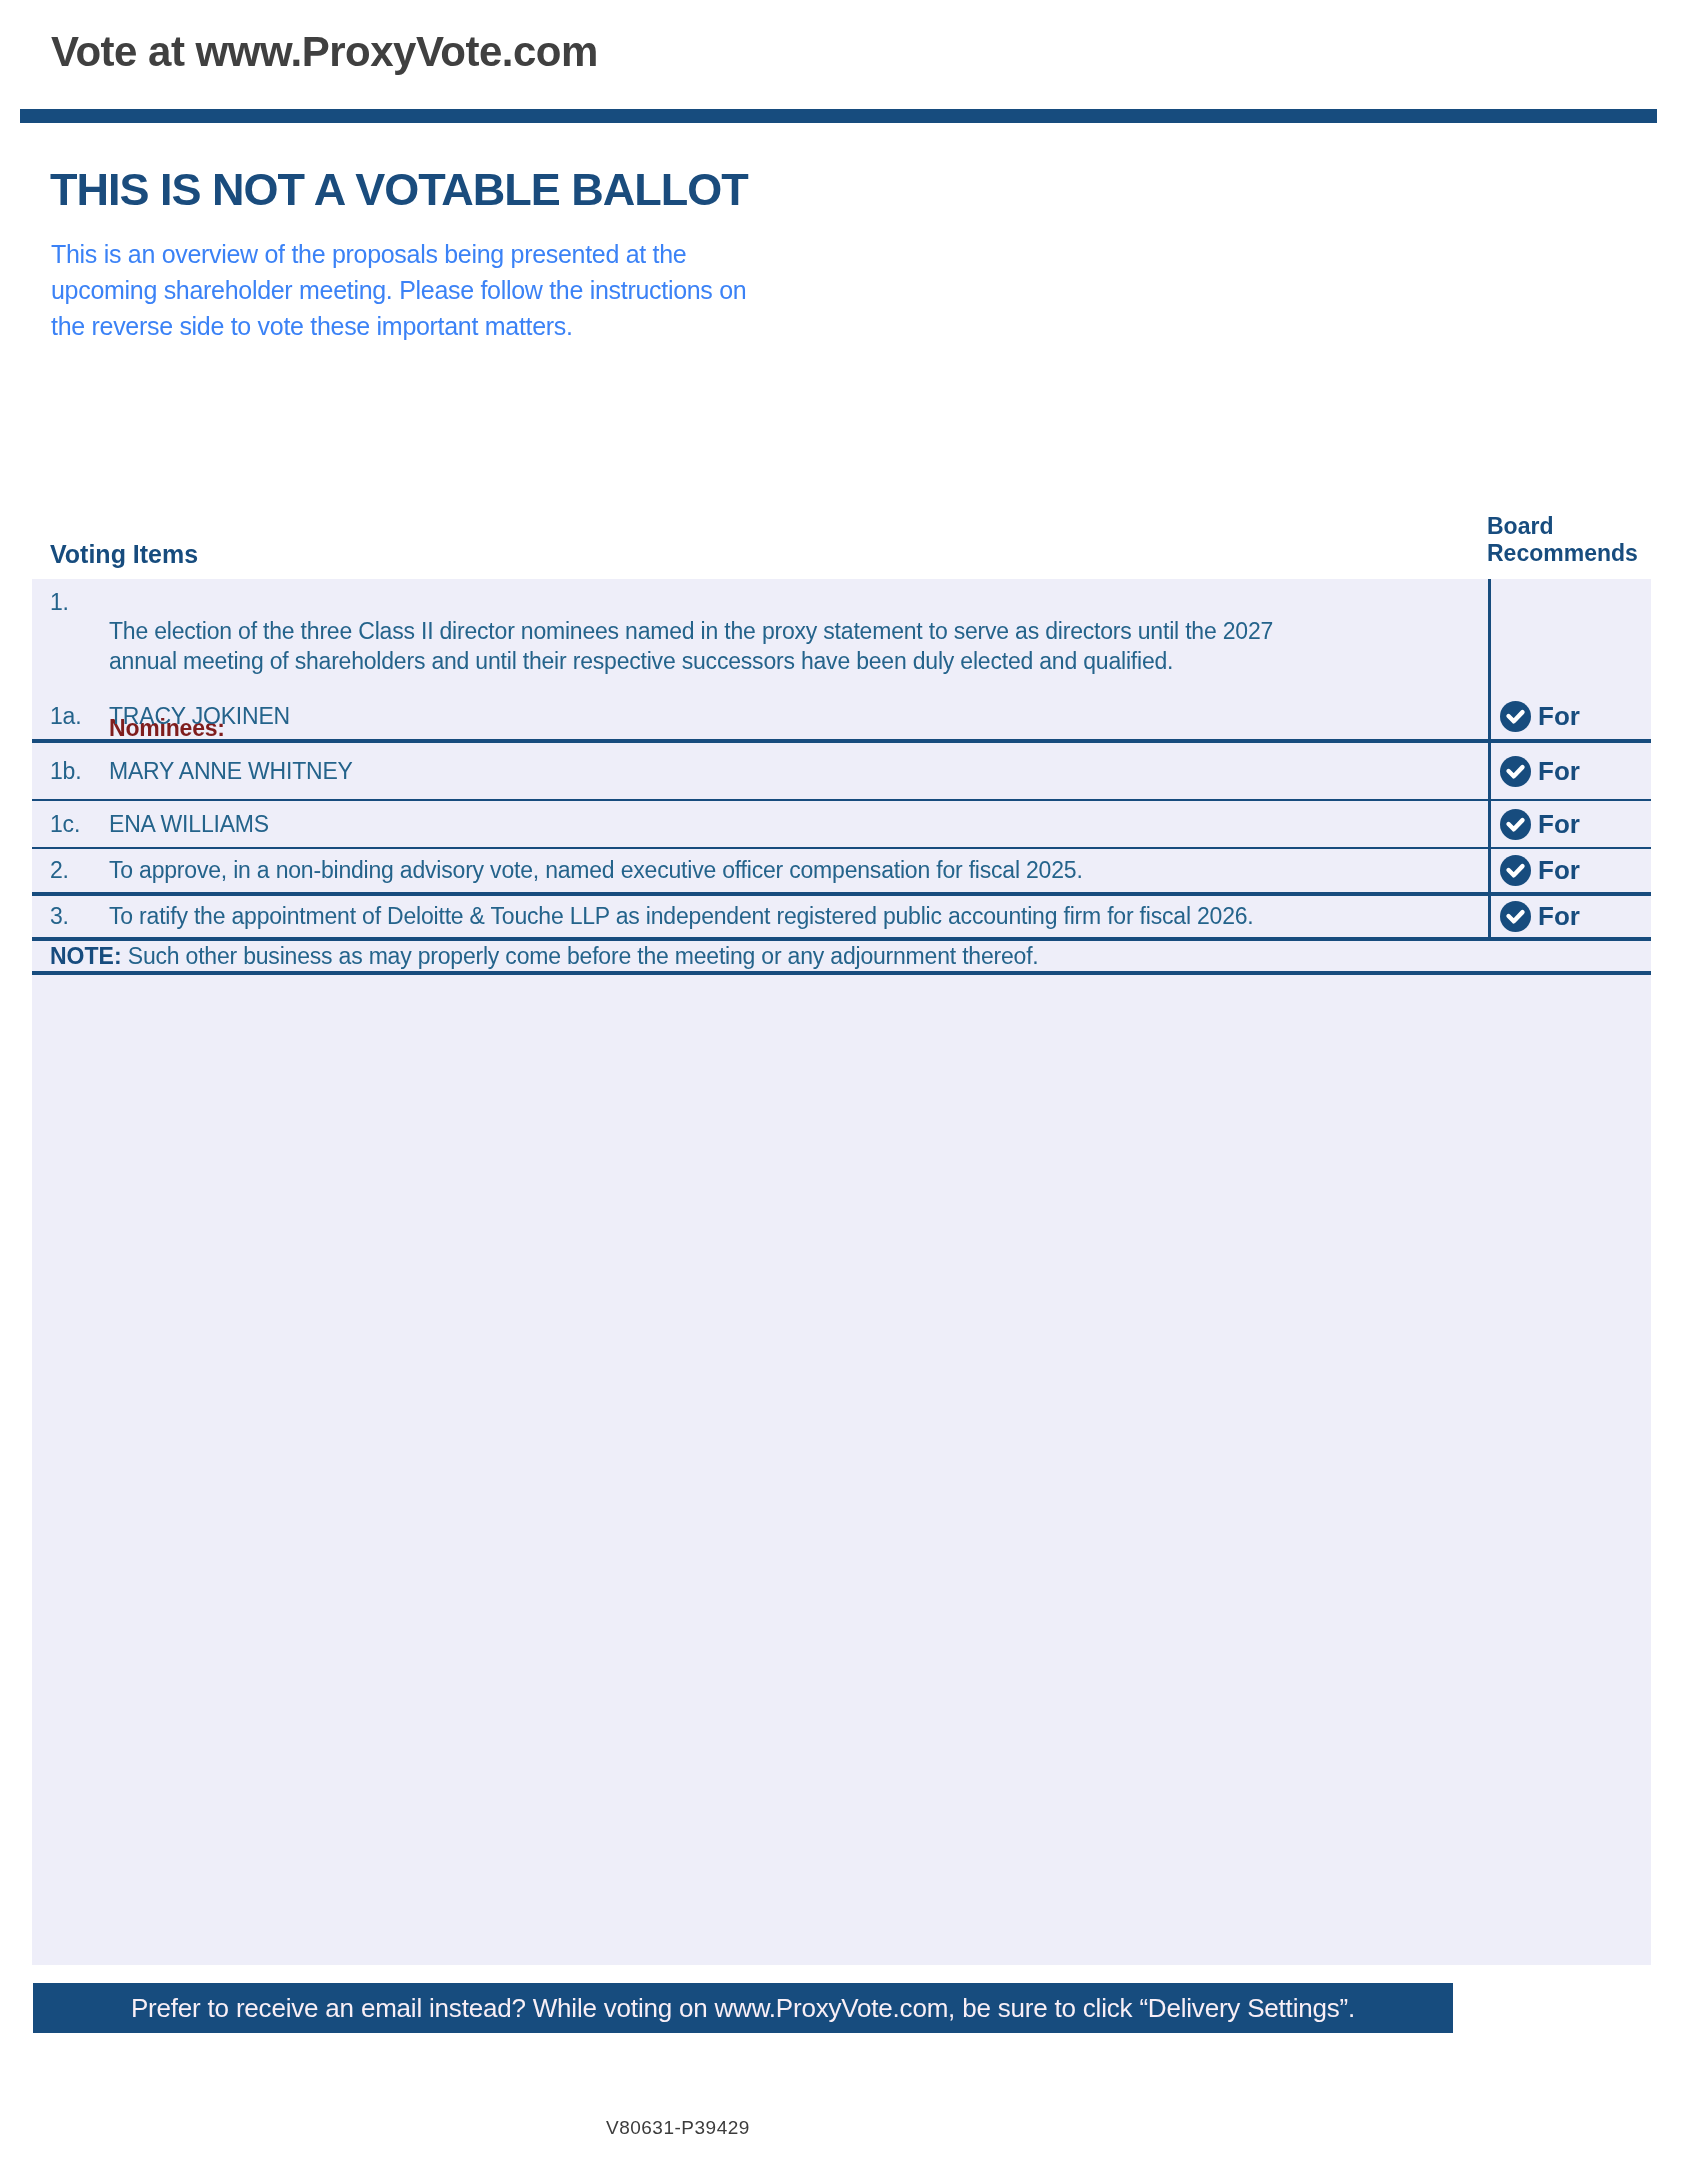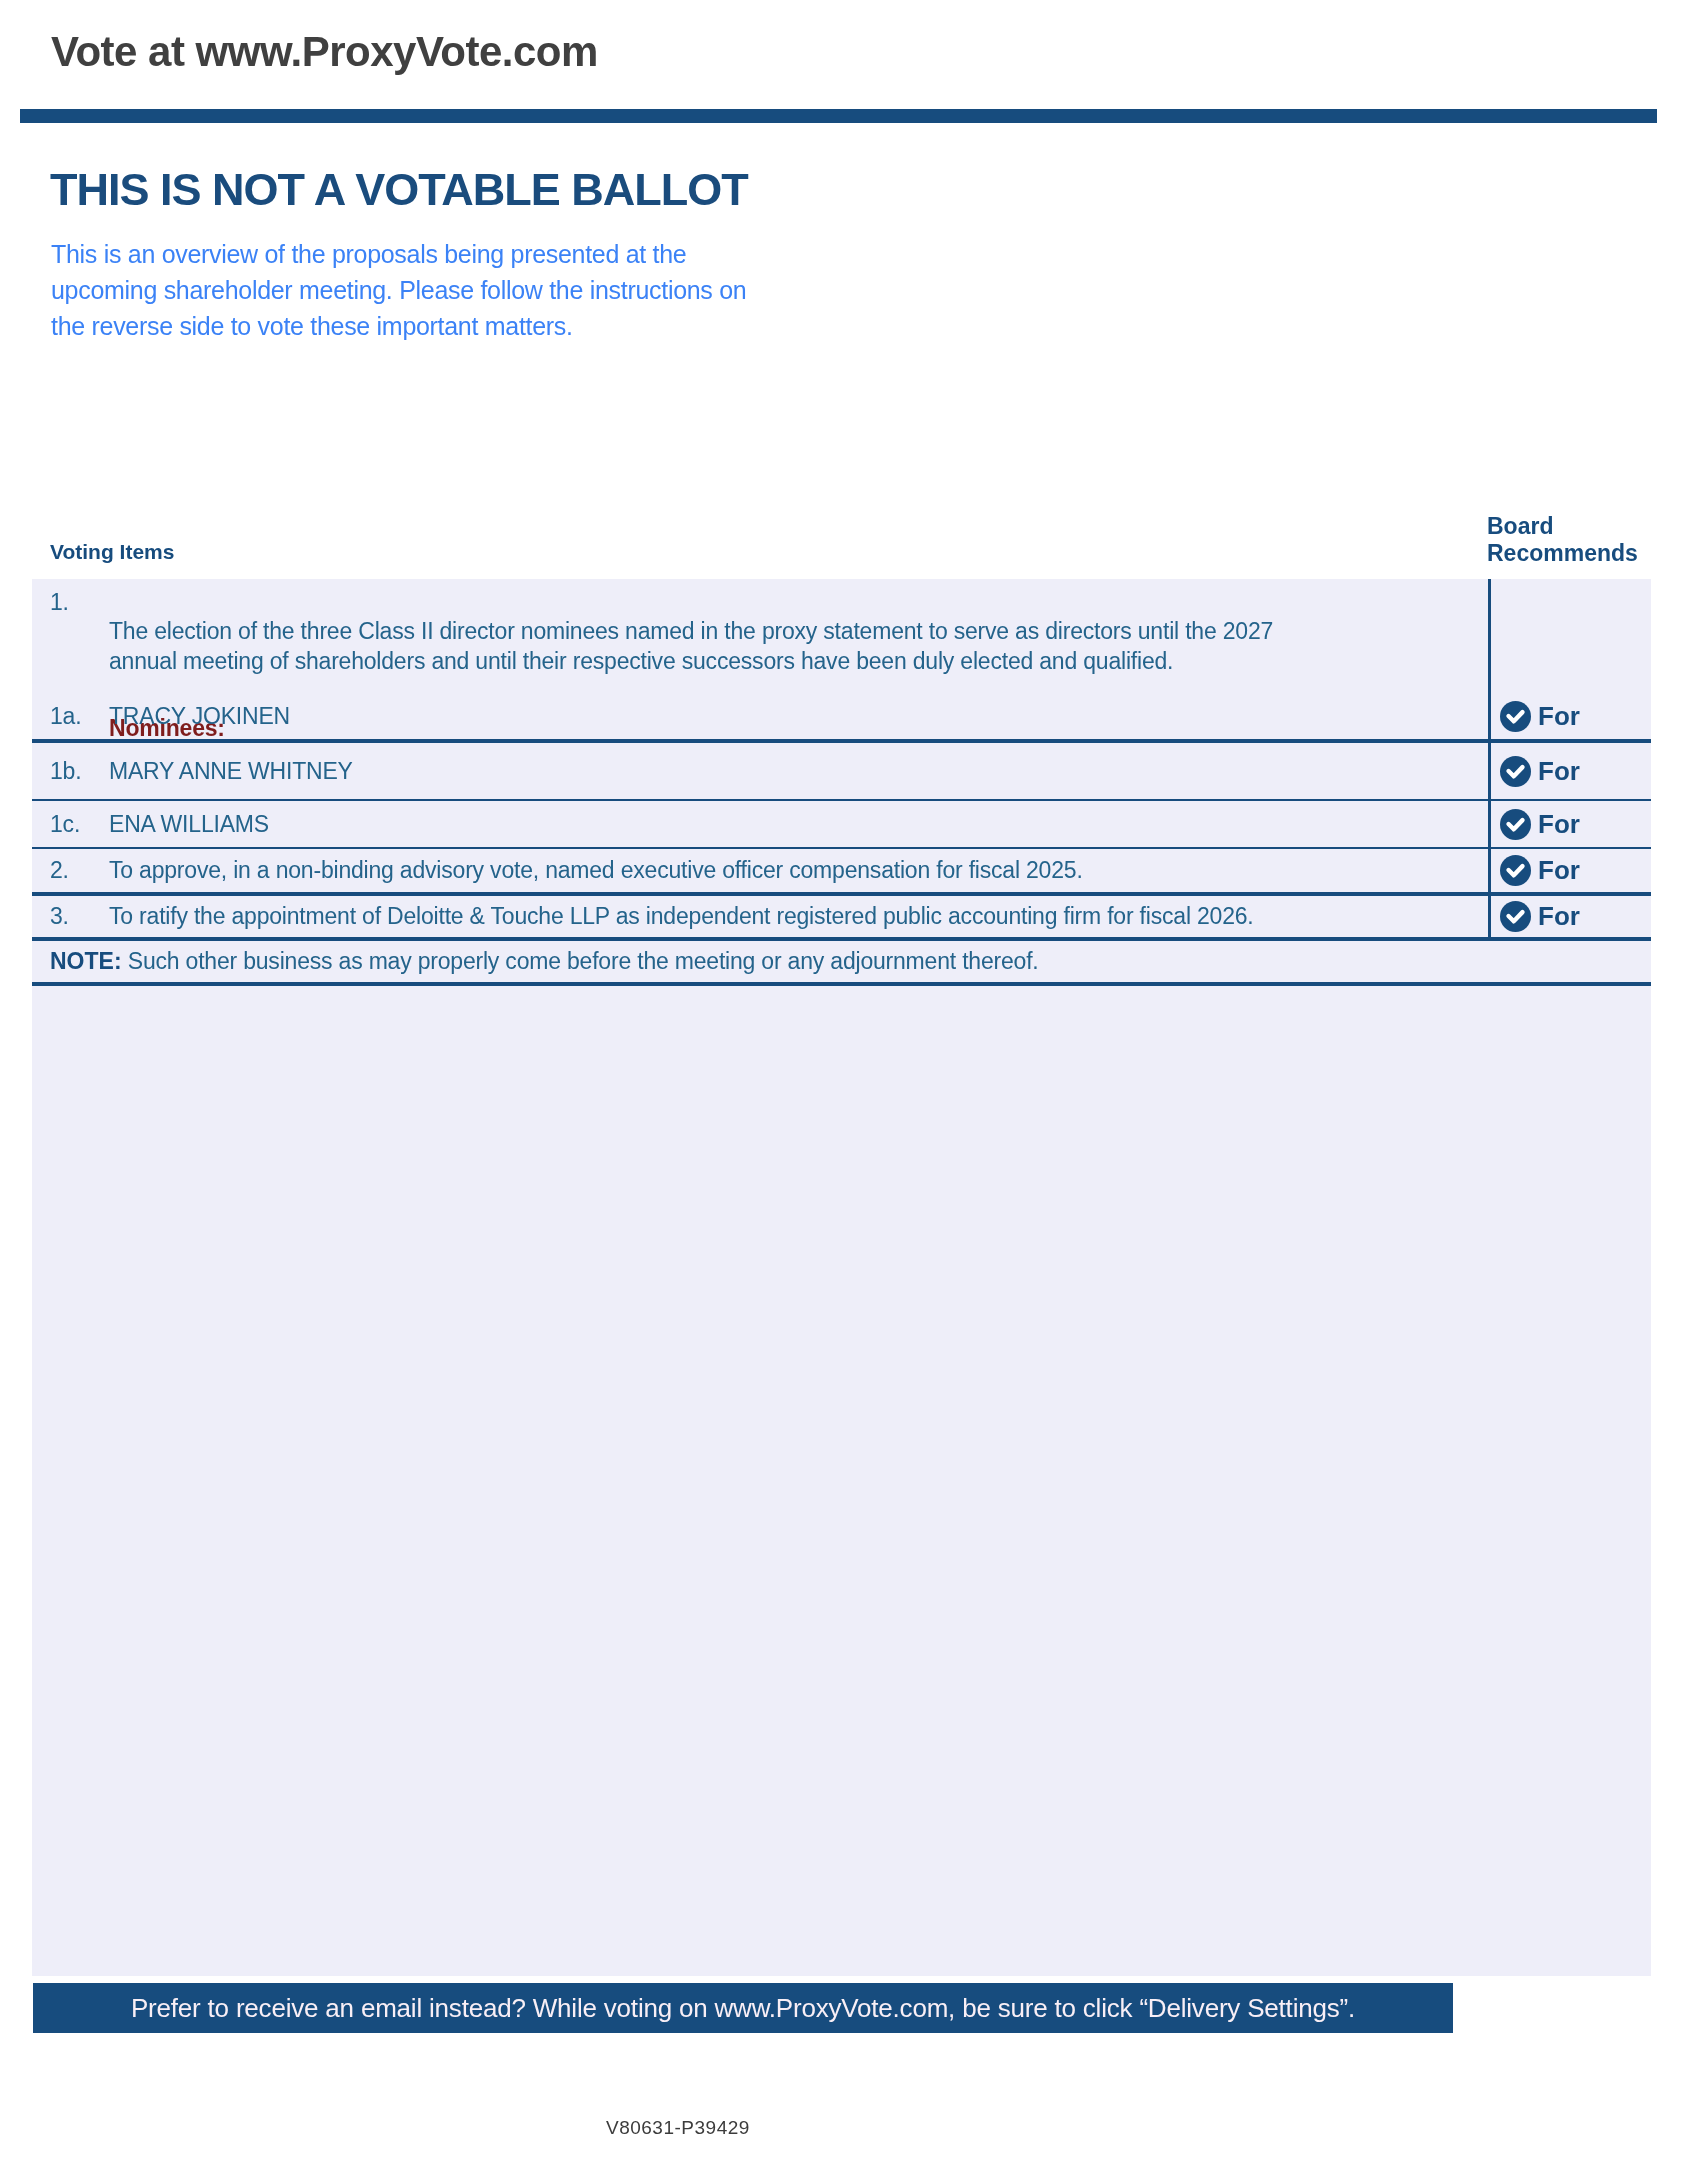--- a/index.html
+++ b/index.html
@@ -26,21 +26,21 @@
     letter-spacing:-1px;
   }
   .intro{
     position:absolute;left:51px;top:236px;width:891px;
     font-size:25px;line-height:36px;color:#3b82f6;
     letter-spacing:-0.3px;white-space:pre-line;
   }
   
   .voting-items-label{
     position:absolute;left:50px;top:540px;
-    font-size:21px;font-weight:bold;color:#174C7E;
+    font-size:25px;font-weight:bold;color:#174C7E;
   }
   .board-recommends-label{
     position:absolute;left:1487px;top:513px;width:163px;
     font-size:23px;font-weight:bold;color:#174C7E;
     line-height:27px;white-space:pre-line;
   }
   
   .table{
     position:absolute;left:32px;top:579px;width:1619px;
     background:#EEEEF9;color:#24638B;font-size:23px;
@@ -57,21 +57,21 @@
   }
   .row.item1{height:114px;align-items:flex-start;}
   .row.item1 .cell.num{padding-top:10px;}
   .item1-text{padding-top:10px;line-height:30px;}
   .nominees{margin-top:12px;font-weight:bold;color:#7f1d1d;}
   .row.r1a{height:50px;border-bottom:4px solid #174C7E;}
   .row.r1b{height:58px;border-bottom:2px solid #174C7E;}
   .row.r1c{height:48px;border-bottom:2px solid #174C7E;}
   .row.r2 {height:47px;border-bottom:4px solid #174C7E;}
   .row.r3 {height:45px;border-bottom:4px solid #174C7E;}
-  .row.note{height:45px;border-bottom:4px solid #174C7E;}
+  .row.note{height:34px;border-bottom:4px solid #174C7E;}
   .note-line{padding-left:18px;}
   .note-label{font-weight:bold;color:#174C7E;letter-spacing:0;}
   .filler{height:990px;}
   
   .check{
     width:31px;height:31px;border-radius:50%;
     background:#174C7E;flex:none;
     display:flex;align-items:center;justify-content:center;
   }
   .check svg{display:block;}

